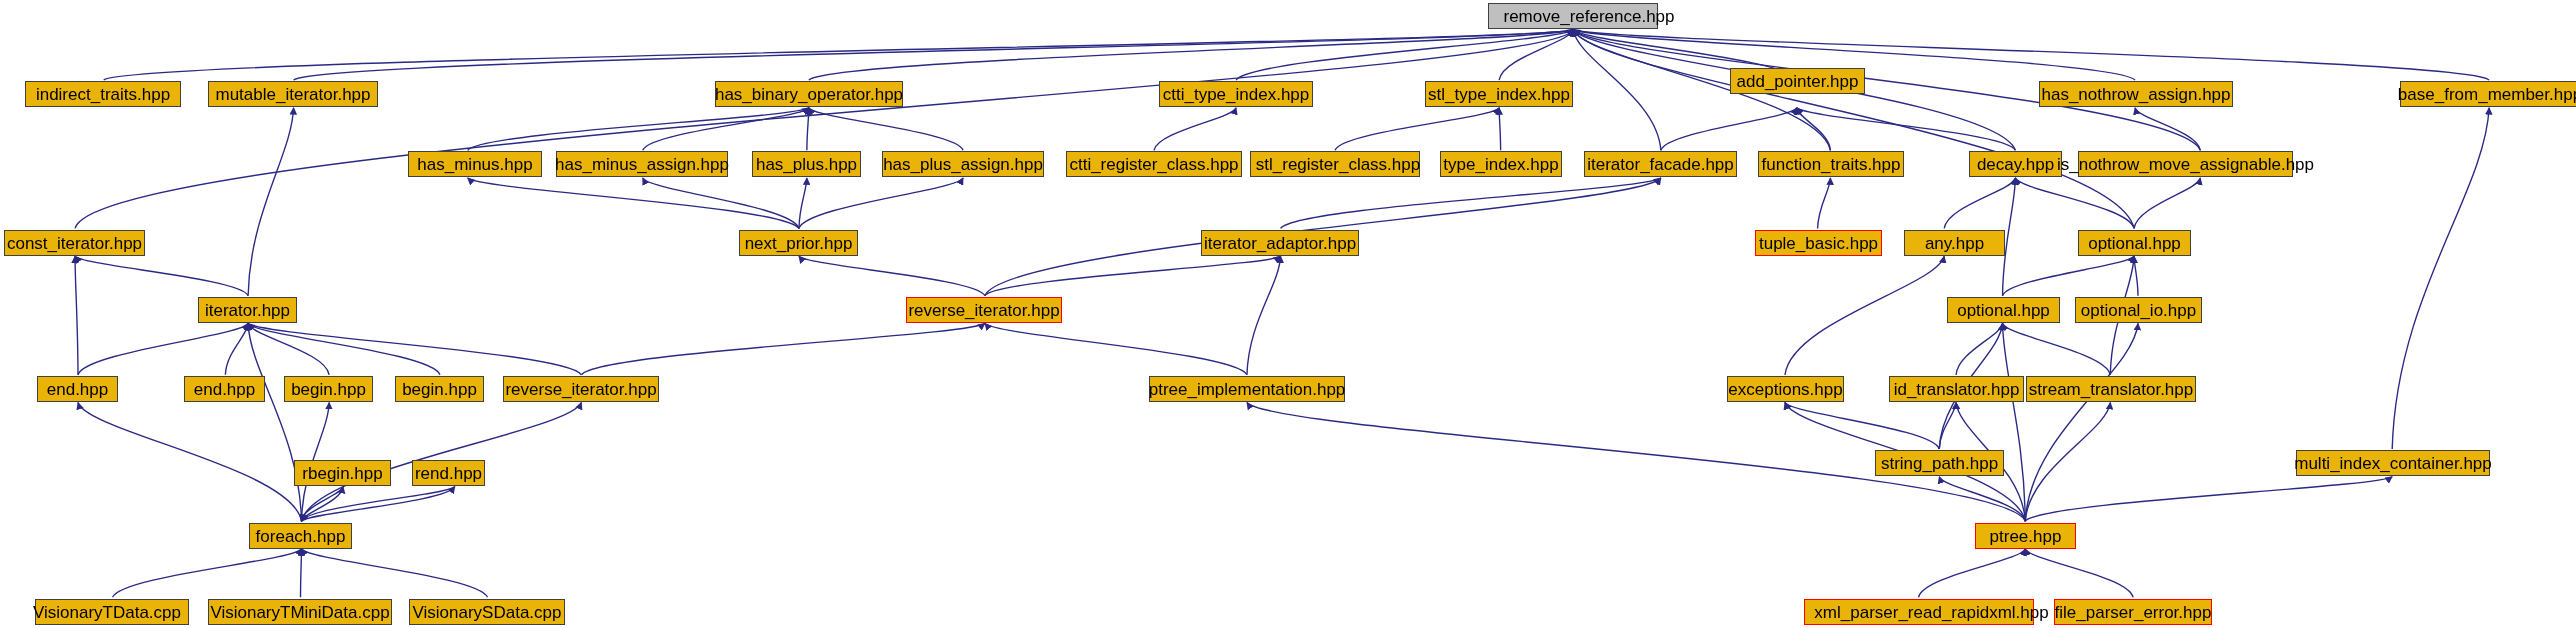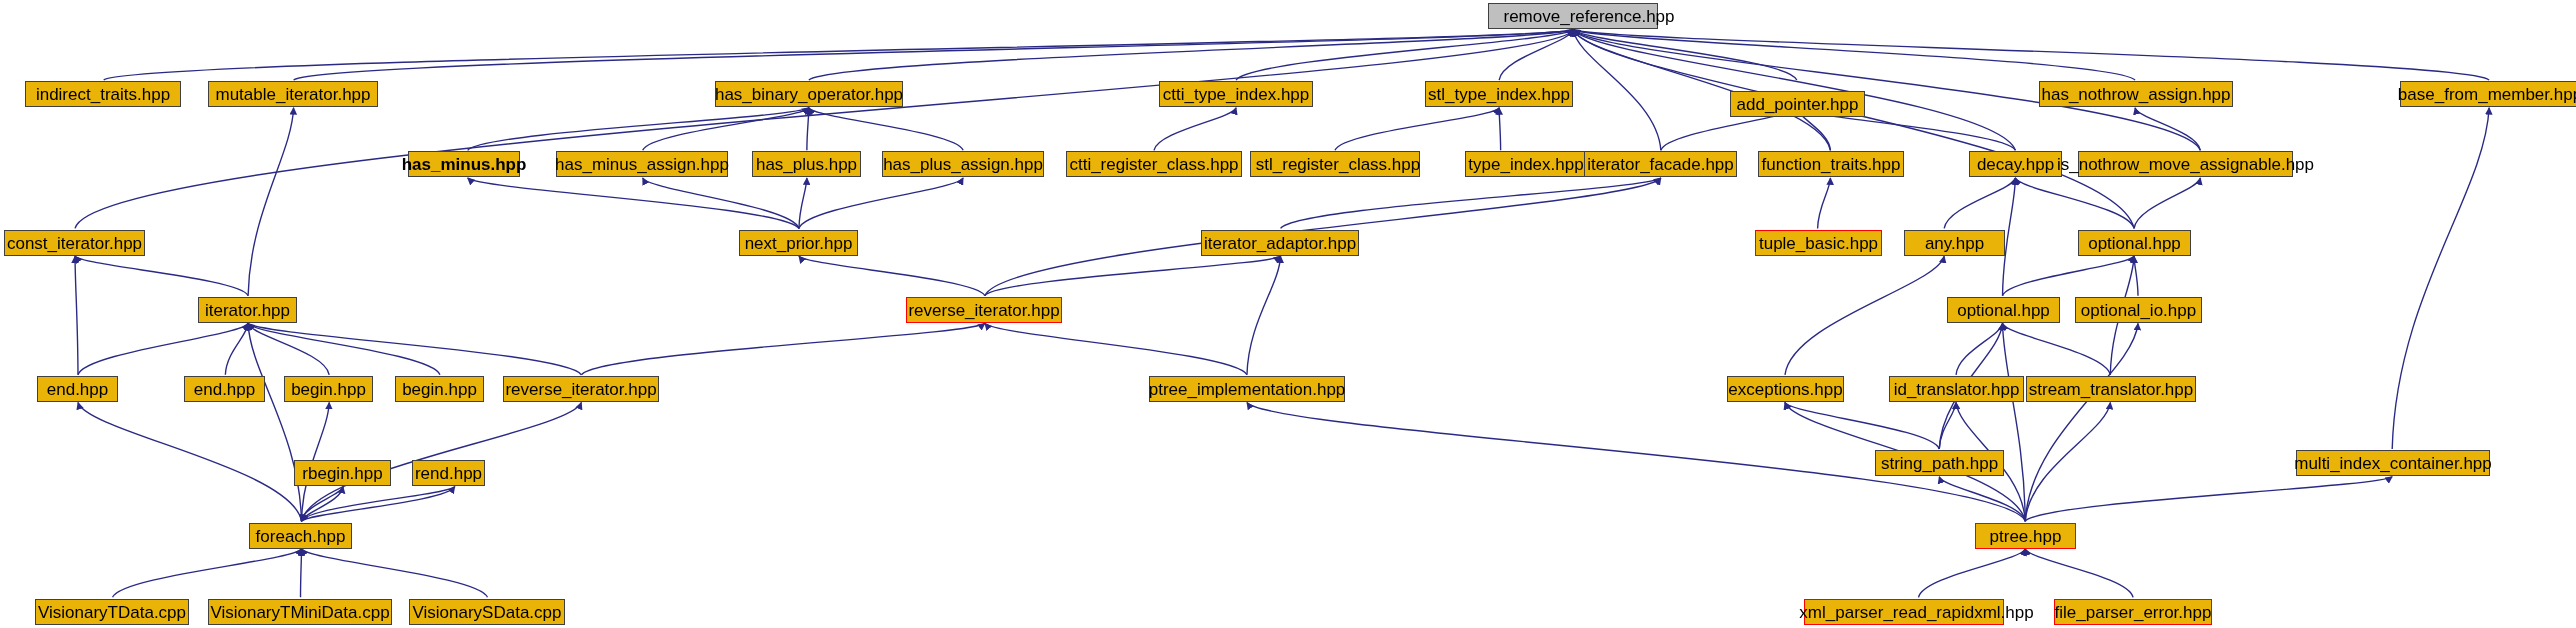--- a/index.html
+++ b/index.html
@@ -136,48 +136,48 @@
       </div>
       <div class="node" style="left: 715px; top: 81px; width: 188px;">
         <span>has_binary_operator.hpp</span>
       </div>
       <div class="node" style="left: 1159px; top: 81px; width: 154px;">
         <span>ctti_type_index.hpp</span>
       </div>
       <div class="node" style="left: 1425px; top: 81px; width: 148px;">
         <span>stl_type_index.hpp</span>
       </div>
-      <div class="node" style="left: 1730px; top: 91px; width: 135px;">
+      <div class="node" style="left: 1730px; top: 68px; width: 135px;">
         <span>add_pointer.hpp</span>
       </div>
       <div class="node" style="left: 2039px; top: 81px; width: 194px;">
         <span>has_nothrow_assign.hpp</span>
       </div>
       <div class="node" style="left: 2400px; top: 81px; width: 180px;">
         <span>base_from_member.hpp</span>
       </div>
-      <div class="node" style="left: 408px; top: 151px; width: 112px; font-weight: bold;">
+      <div class="node" style="left: 408px; top: 151px; width: 134px;">
         <span>has_minus.hpp</span>
       </div>
       <div class="node" style="left: 556px; top: 151px; width: 172px;">
         <span>has_minus_assign.hpp</span>
       </div>
       <div class="node" style="left: 752px; top: 151px; width: 109px;">
         <span>has_plus.hpp</span>
       </div>
       <div class="node" style="left: 882px; top: 151px; width: 162px;">
         <span>has_plus_assign.hpp</span>
       </div>
       <div class="node" style="left: 1066px; top: 151px; width: 176px;">
         <span>ctti_register_class.hpp</span>
       </div>
       <div class="node" style="left: 1250px; top: 151px; width: 170px; padding-left: 13px;">
         <span>stl_register_class.hpp</span>
       </div>
-      <div class="node" style="left: 1440px; top: 151px; width: 122px; margin-left: 25px;">
+      <div class="node" style="left: 1440px; top: 151px; width: 122px;">
         <span>type_index.hpp</span>
       </div>
       <div class="node" style="left: 1584px; top: 151px; width: 153px;">
         <span>iterator_facade.hpp</span>
       </div>
       <div class="node" style="left: 1758px; top: 151px; width: 146px;">
         <span>function_traits.hpp</span>
       </div>
       <div class="node" style="left: 1969px; top: 151px; width: 93px;">
         <span>decay.hpp</span>
@@ -253,30 +253,30 @@
       </div>
       <div class="node" style="left: 2296px; top: 450px; width: 194px;">
         <span>multi_index_container.hpp</span>
       </div>
       <div class="node" style="left: 249px; top: 523px; width: 103px;">
         <span>foreach.hpp</span>
       </div>
       <div class="node hl" style="left: 1975px; top: 523px; width: 101px;">
         <span>ptree.hpp</span>
       </div>
-      <div class="node" style="left: 35px; top: 599px; width: 154px;">
+      <div class="node" style="left: 35px; top: 599px; width: 154px; justify-content: flex-end;">
         <span>VisionaryTData.cpp</span>
       </div>
       <div class="node" style="left: 208px; top: 599px; width: 184px;">
         <span>VisionaryTMiniData.cpp</span>
       </div>
       <div class="node" style="left: 409px; top: 599px; width: 156px;">
         <span>VisionarySData.cpp</span>
       </div>
-      <div class="node hl" style="left: 1804px; top: 599px; width: 200px; padding-left: 32px;">
+      <div class="node hl" style="left: 1804px; top: 599px; width: 230px; padding-left: 32px;">
         <span>xml_parser_read_rapidxml.hpp</span>
       </div>
       <div class="node hl" style="left: 2054px; top: 599px; width: 158px;">
         <span>file_parser_error.hpp</span>
       </div>
     </div>
 </div>
 
 
 </body></html>

